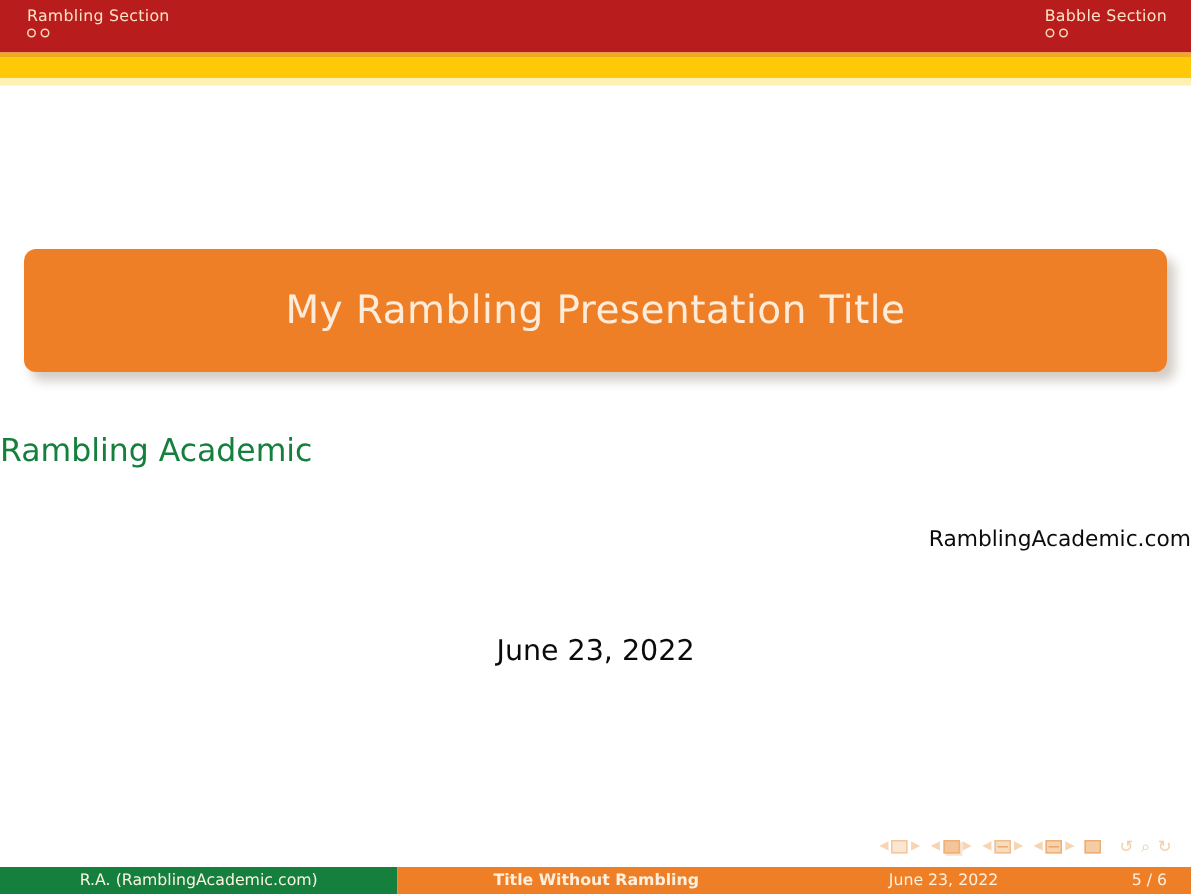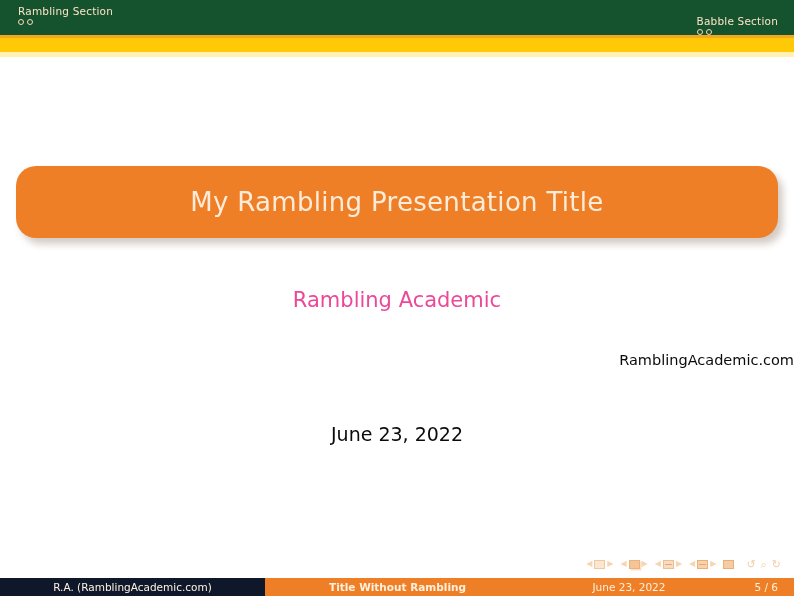--- a/index.html
+++ b/index.html
@@ -21,33 +21,33 @@
     background: #ffffff;
     overflow: hidden;
   }
 
   
   .headbar {
     position: absolute;
     top: 0; left: 0;
     width: 794px;
     height: 35px;
-    background: #14532d;
+    background: #b91c1c;
     display: flex;
     align-items: flex-start;
     justify-content: space-between;
     box-sizing: border-box;
     padding: 6px 16px 14px 18px;
   }
   .head-sec {
     display: flex;
     flex-direction: column;
     line-height: 1.05;
   }
-  .head-sec.right { align-items: flex-start; text-align: center; margin-top: 10px; }
+  .head-sec.right { align-items: flex-start; text-align: center; }
   .head-label {
     font-size: 10.5px;
     color: #fde3c8;
     letter-spacing: 0.2px;
     white-space: nowrap;
   }
   .dots {
     margin-top: 2px;
     display: flex;
     gap: 3px;
@@ -81,45 +81,45 @@
     height: 5px;
     background: #fff0b4;
   }
 
   
   .titlebox {
     position: absolute;
     left: 16px;
     top: 166px;
     width: 762px;
-    height: 72px;
+    height: 82px;
     background: #ef7f26;
-    border-radius: 20px;
+    border-radius: 8px;
     box-shadow: 5px 6px 7px rgba(120,100,80,0.33);
     display: flex;
     align-items: center;
     justify-content: center;
   }
   .titletext {
     color: #fdecd9;
     font-size: 26px;
     font-family: "DejaVu Sans", sans-serif;
     font-weight: 400;
     letter-spacing: 0.3px;
     text-align: center;
   }
 
   
   .author {
     position: absolute;
     top: 288px; left: 0;
     width: 794px;
-    text-align: center;
+    text-align: left;
     font-size: 21px;
-    color: #ec4899;
+    color: #15803d;
     font-family: "DejaVu Sans", sans-serif;
   }
   .inst {
     position: absolute;
     top: 350px; left: 0;
     width: 794px;
     text-align: right;
     font-size: 14.5px;
     color: #0b0b0b;
     line-height: 1.5;
@@ -212,21 +212,21 @@
   .f-seg {
     display: flex;
     align-items: center;
     justify-content: center;
     color: #fdf0de;
     white-space: nowrap;
     overflow: hidden;
   }
   .f-author {
     width: 265px;
-    background: #0f172a;
+    background: #15803d;
     color: #fdf3e2;
   }
   .f-title {
     width: 265px;
     background: #ef7f26;
     font-weight: bold;
   }
   .f-date {
     width: 198px;
     background: #ef7f26;

